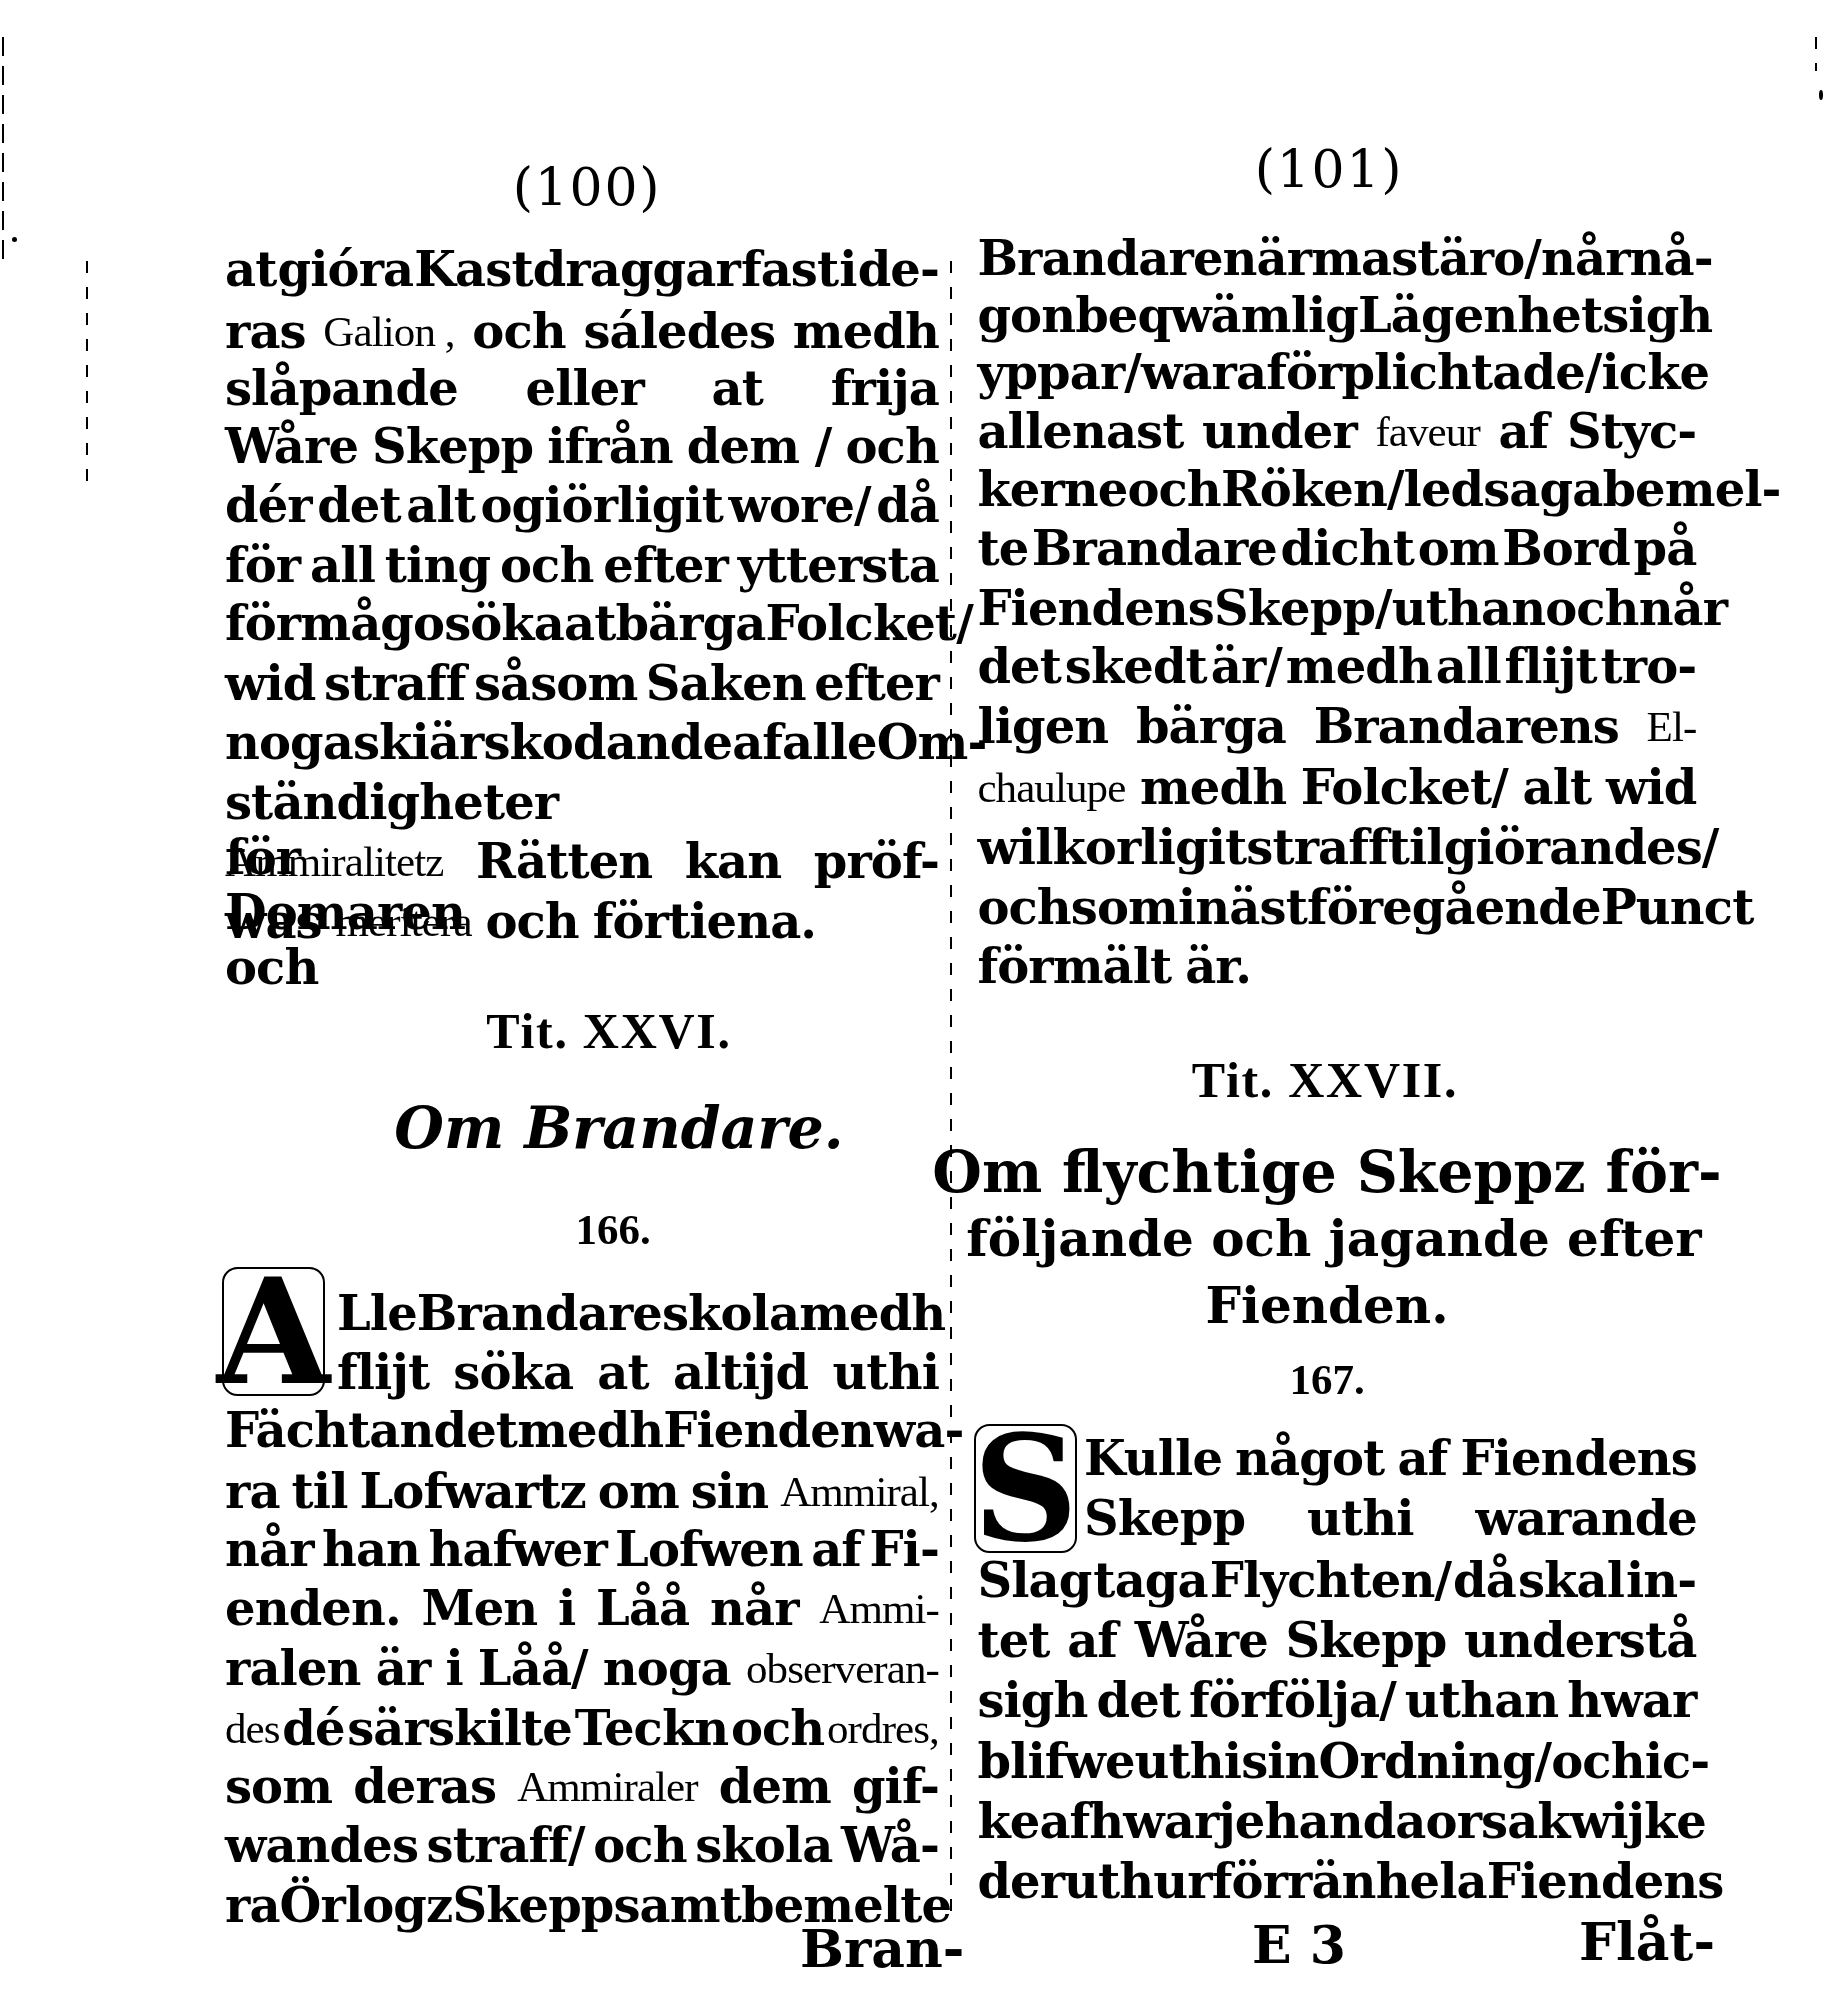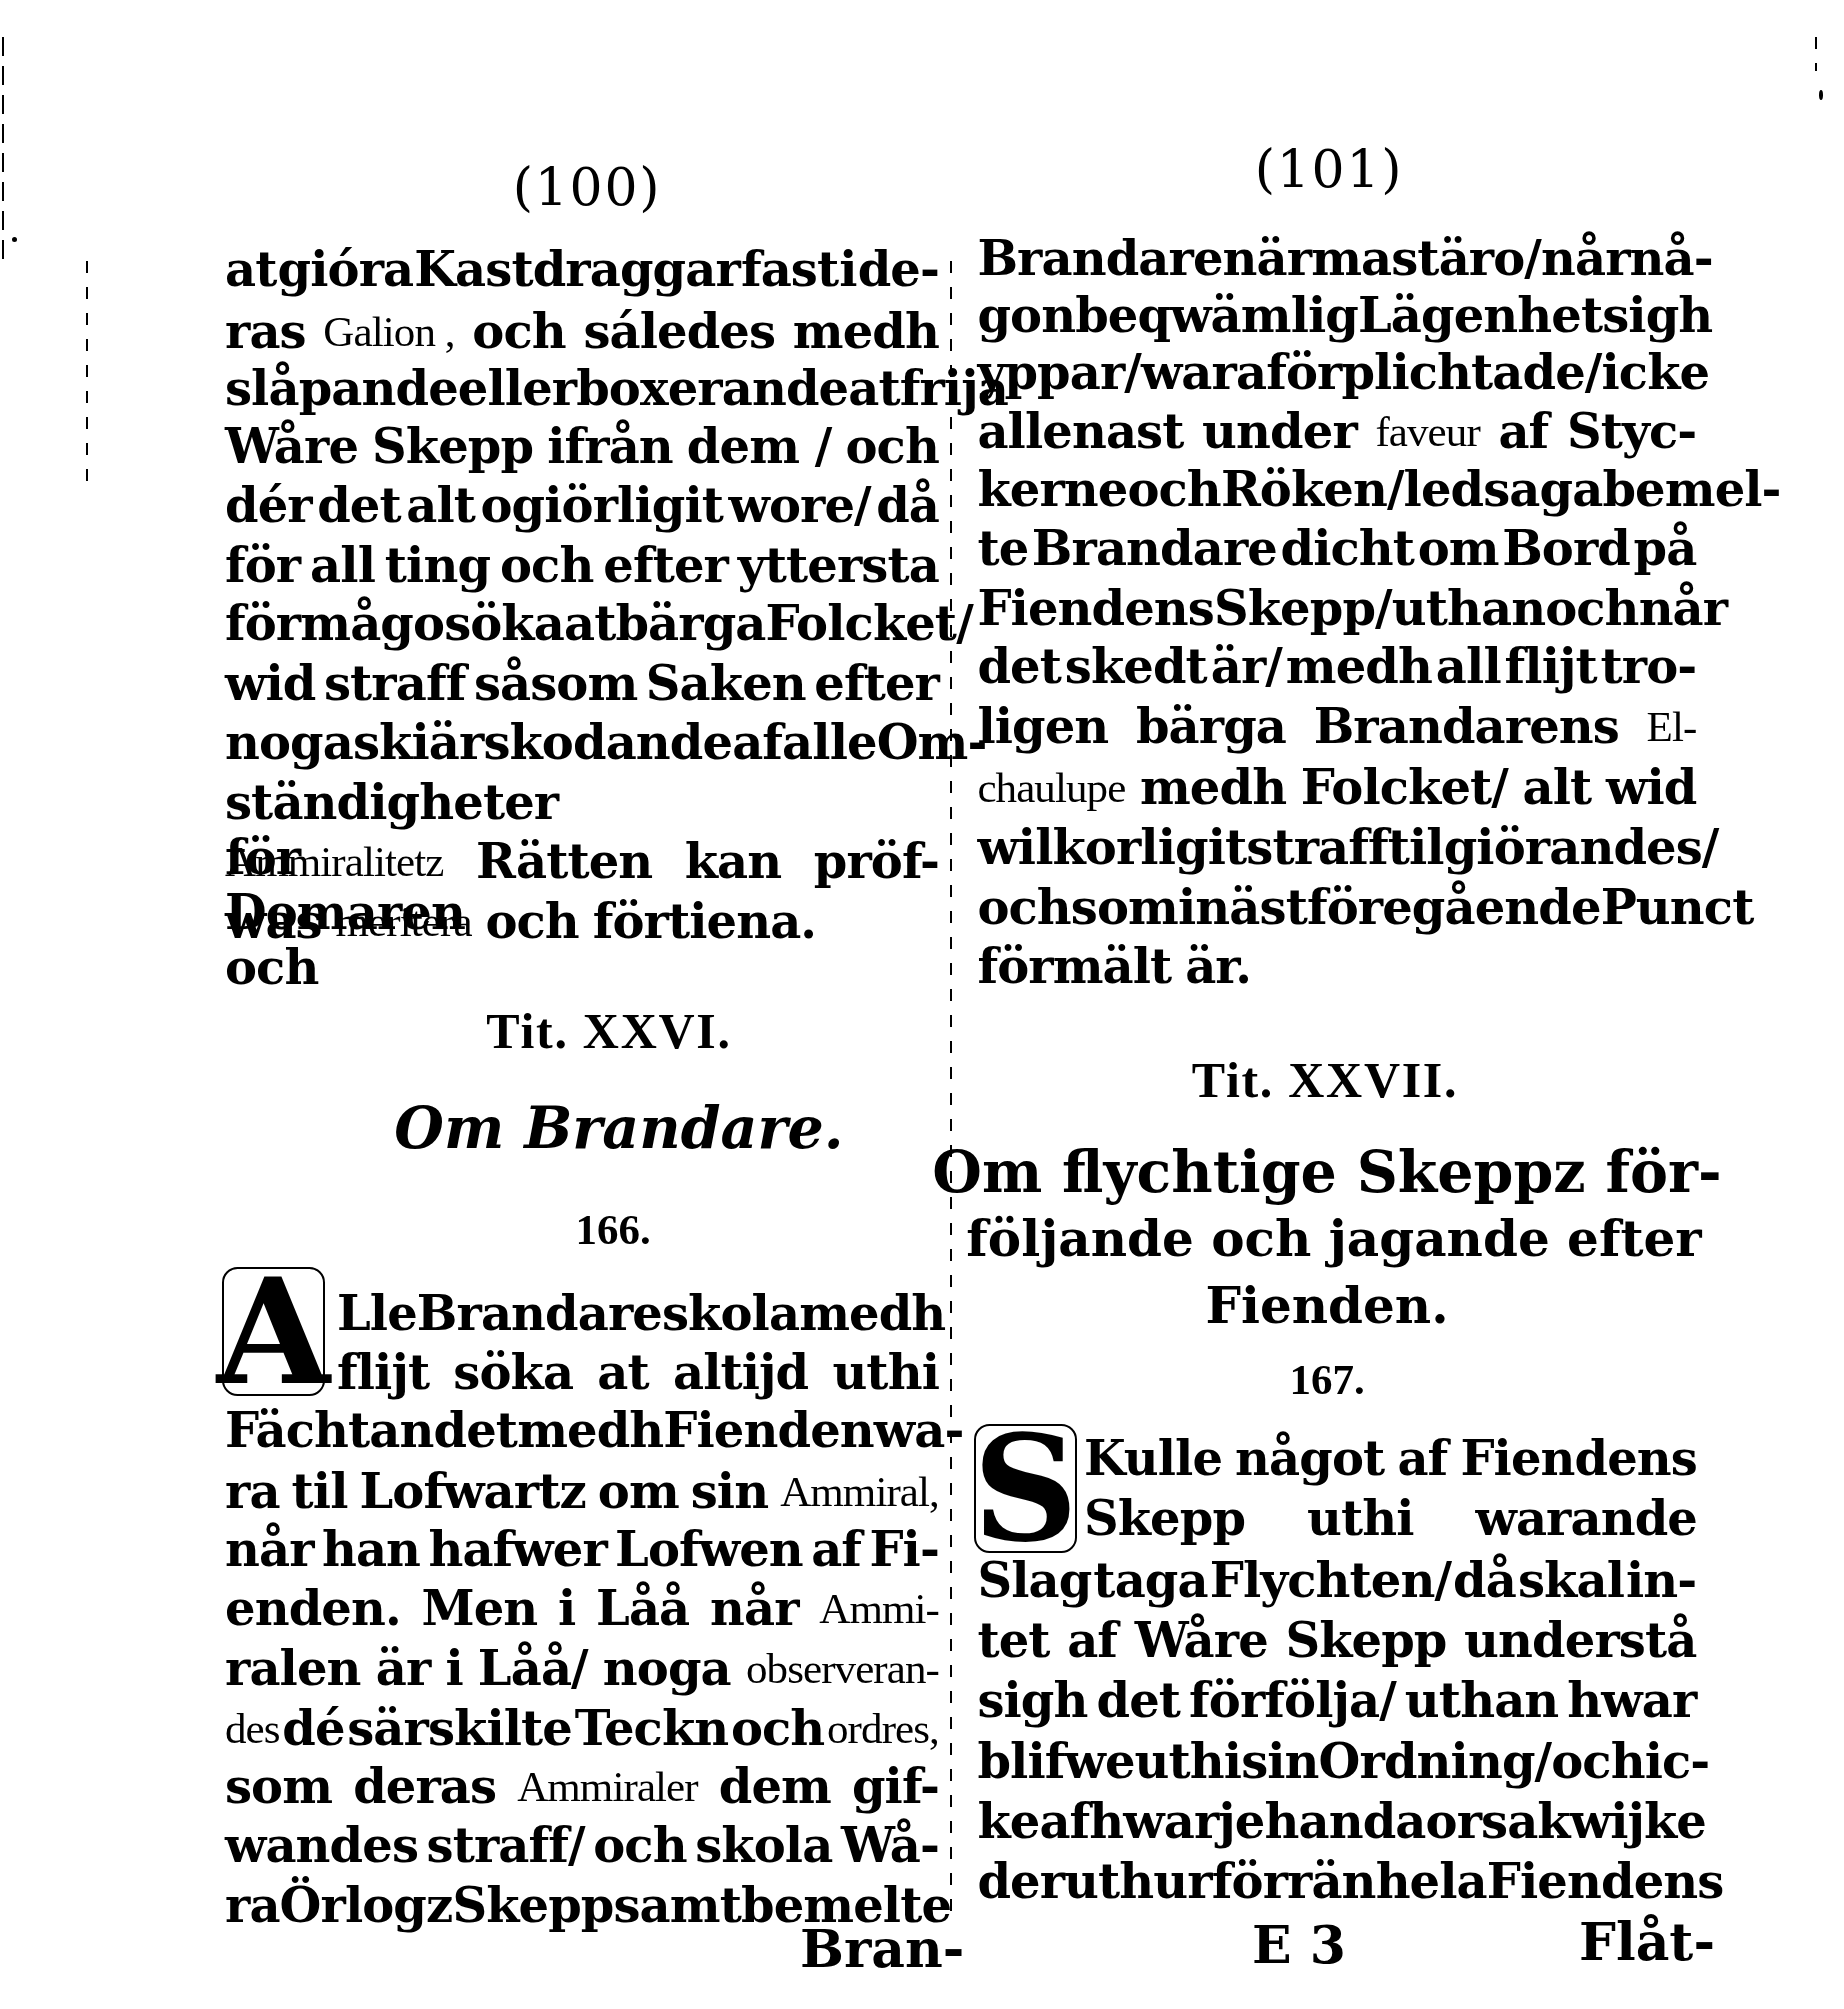--- a/index.html
+++ b/index.html
@@ -57,21 +57,20 @@
       <div class="line" style="left: 225px; width: 714px; top: 267px;">
         <span class="w">ras</span>
         <span class="w roman">Galion ,</span>
         <span class="w">och</span>
         <span class="w">sáledes</span>
         <span class="w">medh</span>
       </div>
       <div class="line" style="left: 225px; width: 714px; top: 324px;">
         <span class="w">slåpande</span>
         <span class="w">eller</span>
-        <span class="w">boxerande</span>
         <span class="w">at</span>
         <span class="w">frija</span>
       </div>
       <div class="line" style="left: 225px; width: 714px; top: 382px;">
         <span class="w">Wåre</span>
         <span class="w">Skepp</span>
         <span class="w">ifrån</span>
         <span class="w">dem /</span>
         <span class="w">och</span>
       </div>

